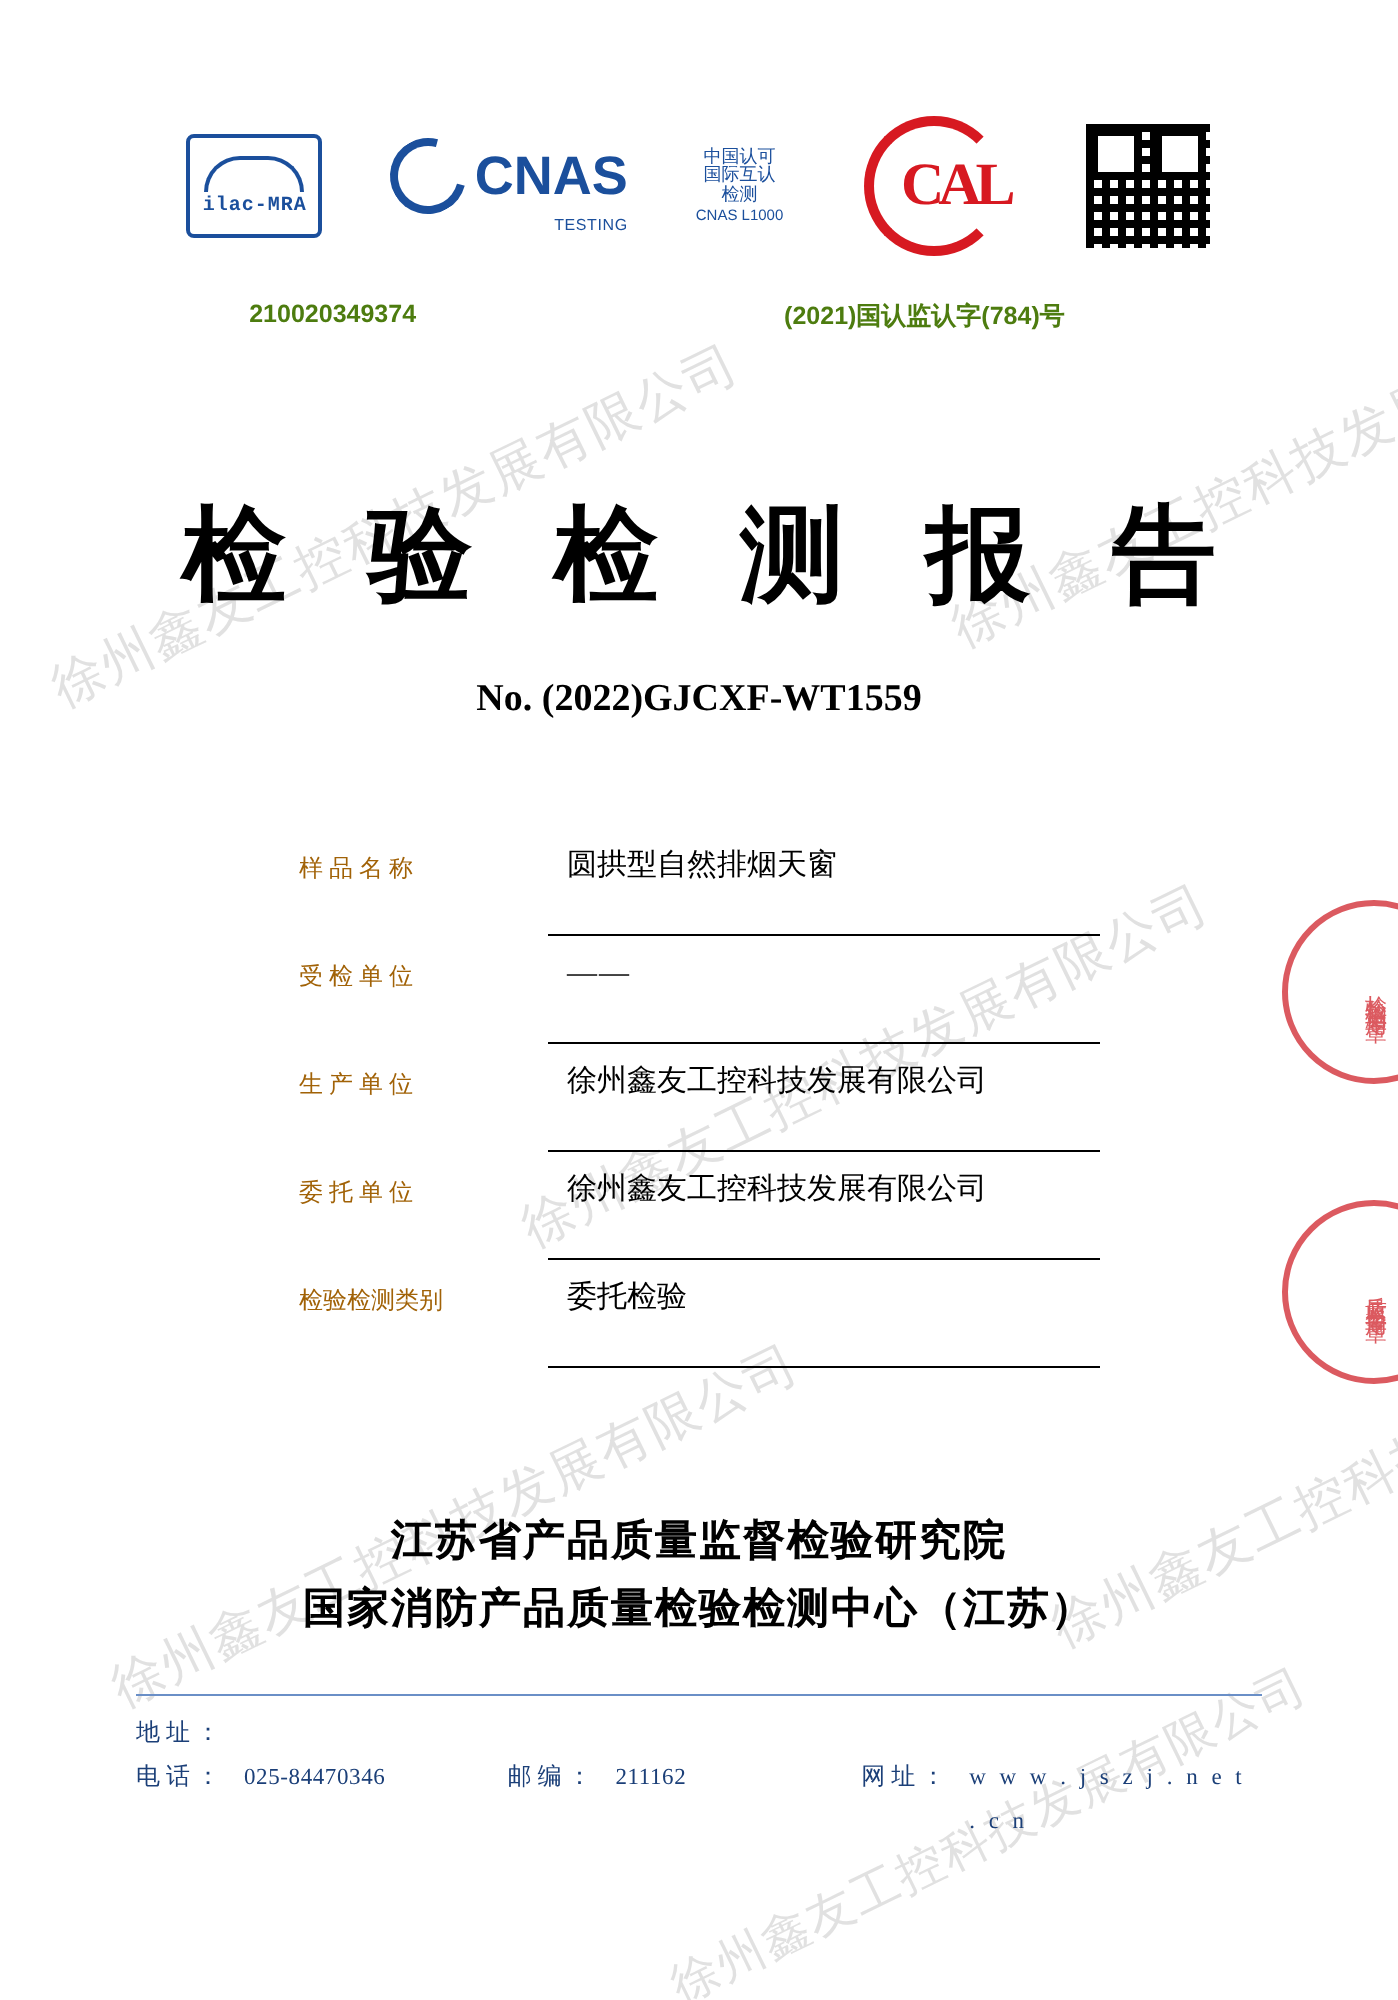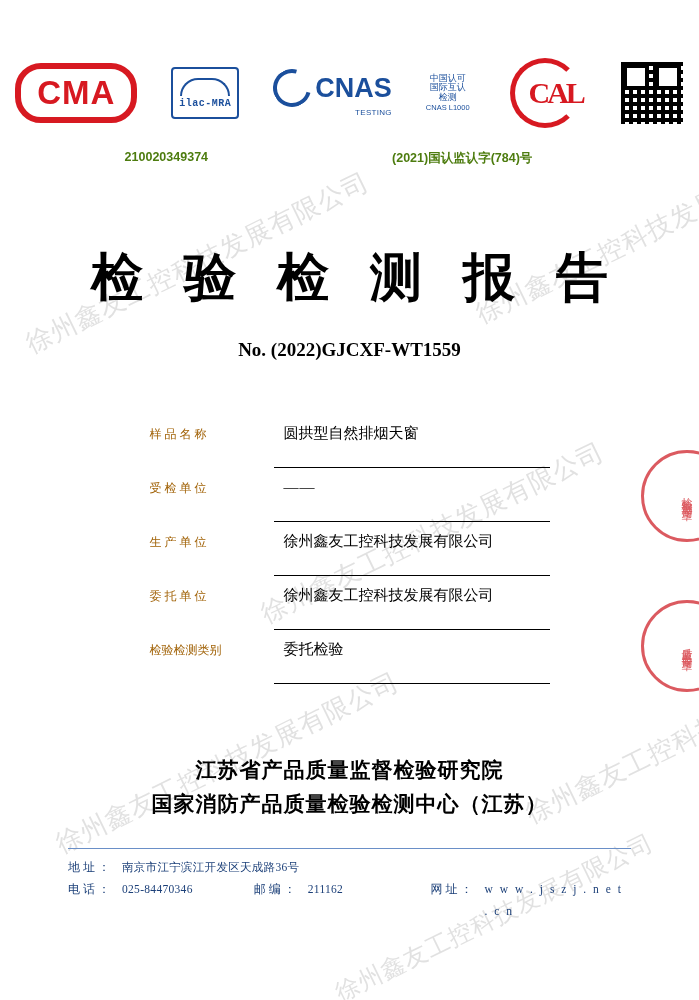--- a/index.html
+++ b/index.html
@@ -313,23 +313,20 @@
     <div class="wm wm1">徐州鑫友工控科技发展有限公司</div>
     <div class="wm wm2">徐州鑫友工控科技发展有限公司</div>
     <div class="wm wm3">徐州鑫友工控科技发展有限公司</div>
     <div class="wm wm4">徐州鑫友工控科技发展有限公司</div>
     <div class="wm wm5">徐州鑫友工控科技发展有限公司</div>
     <div class="wm wm6">徐州鑫友工控科技发展有限公司</div>
   </div>
 
   <div class="logos">
 
-    <div class="logo-box">
-      <div class="cma">CMA</div>
-    </div>
 
     <div class="logo-box">
       <div class="ilac">
         <div class="arc"></div>
         <div class="txt">ilac-MRA</div>
       </div>
     </div>
 
     <div class="logo-box">
       <div class="cnas">
@@ -417,21 +414,20 @@
   </div>
 
   <div class="issuer">
     <div>江苏省产品质量监督检验研究院</div>
     <div>国家消防产品质量检验检测中心（江苏）</div>
   </div>
 
   <div class="footer">
     <div class="footer-line">
       <div class="f-label">地址：</div>
-      <div class="f-value">南京市江宁滨江开发区天成路36号</div>
     </div>
     <div class="footer-line footer-line2">
       <div class="fcell phone">
         <div class="f-label">电话：</div>
         <div class="f-value">025-84470346</div>
       </div>
       <div class="fcell zip">
         <div class="f-label">邮编：</div>
         <div class="f-value">211162</div>
       </div>

